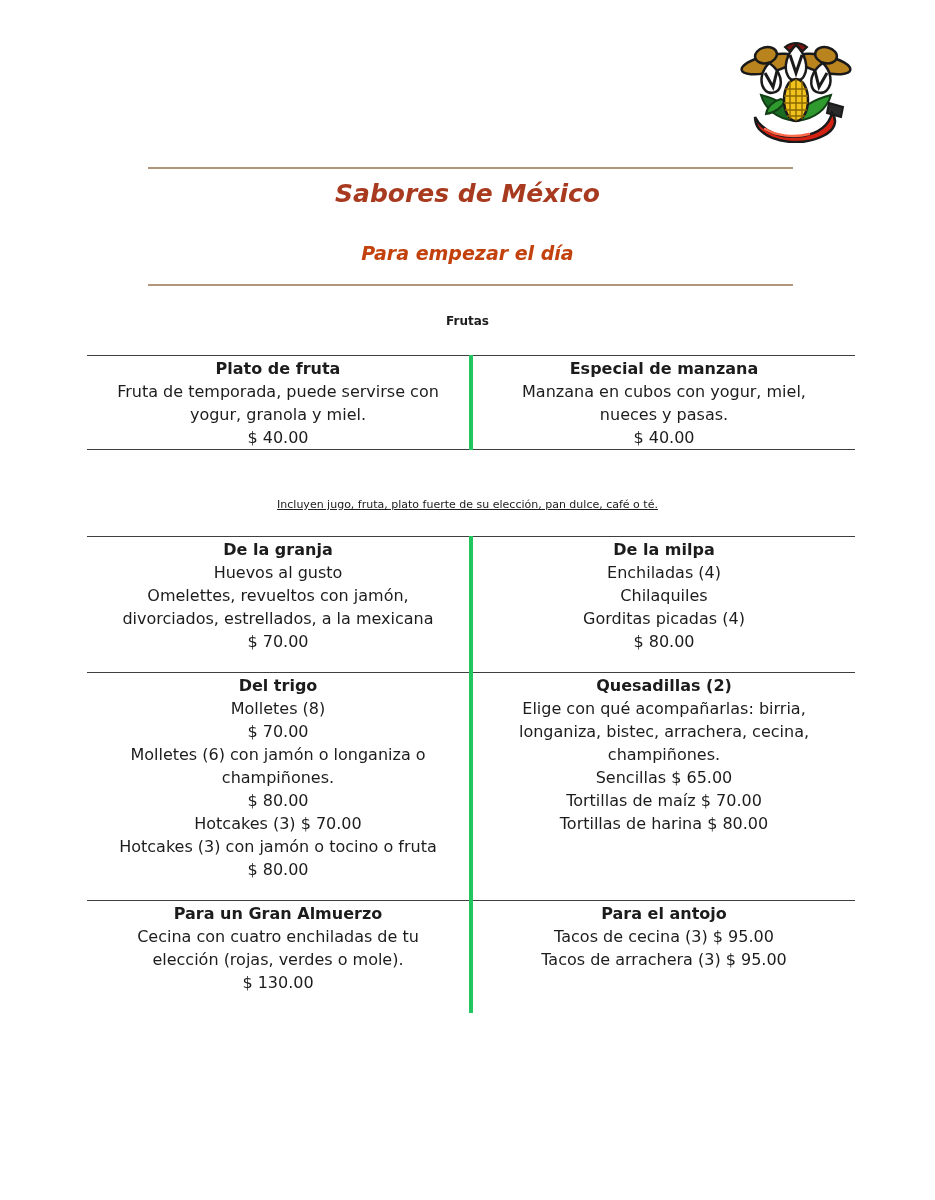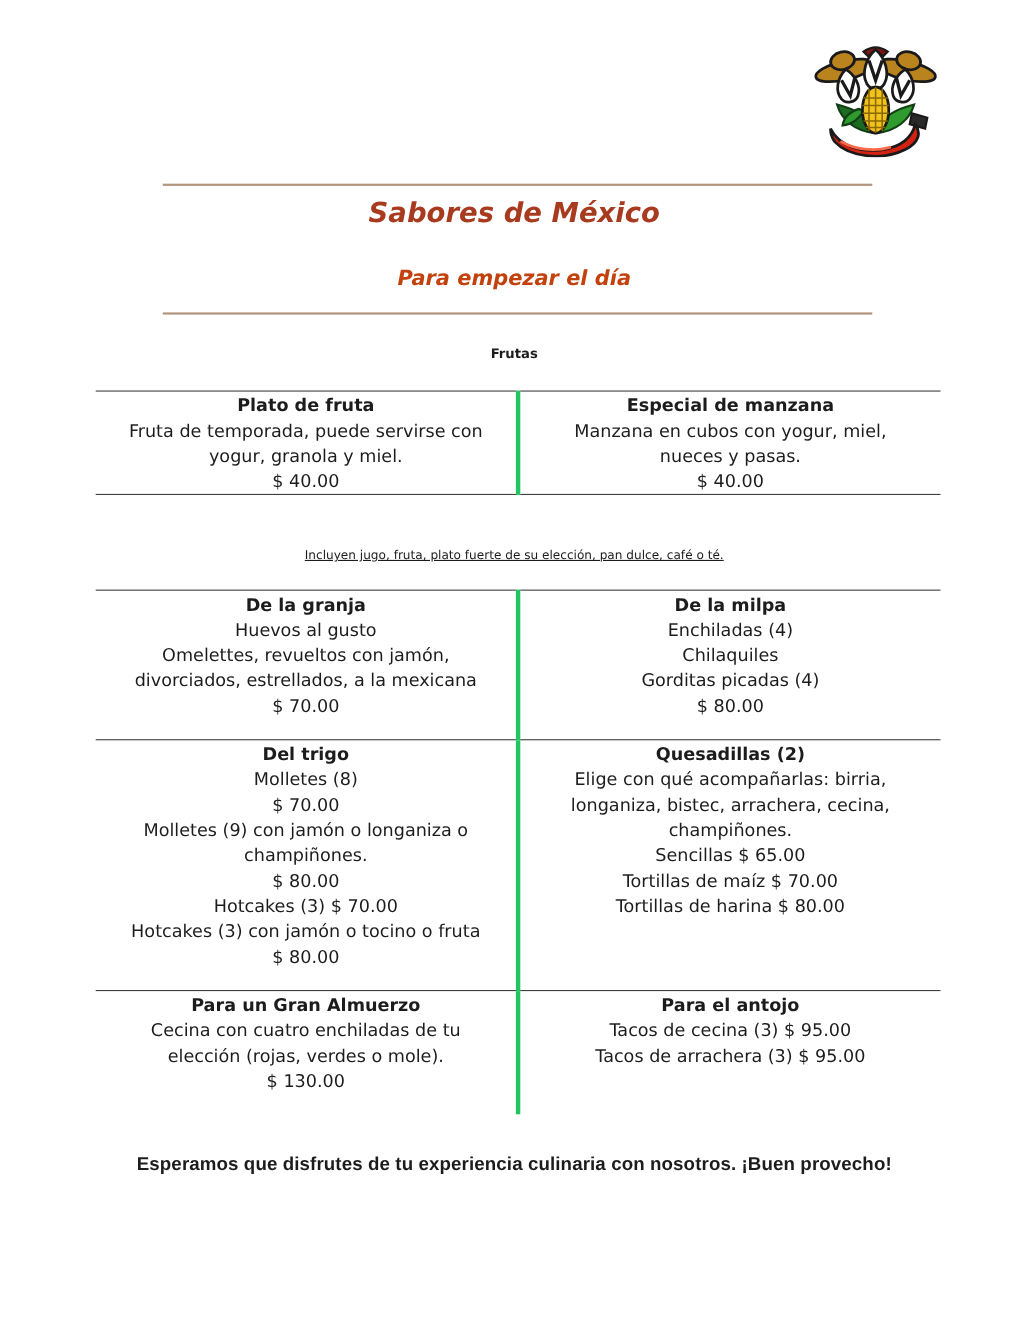--- a/index.html
+++ b/index.html
@@ -165,21 +165,21 @@
               <div class="ln">$ 80.00</div>
             </div>
       </td>
     </tr>
     <tr>
       <td class="cell cell-left">
         <div class="cell-title">Del trigo</div>
         <div>
               <div class="ln">Molletes (8)</div>
               <div class="ln">$ 70.00</div>
-              <div class="ln">Molletes (9) con jamón o longaniza o</div>
+              <div class="ln">Molletes (6) con jamón o longaniza o</div>
               <div class="ln">champiñones.</div>
               <div class="ln">$ 80.00</div>
               <div class="ln">Hotcakes (3) $ 70.00</div>
               <div class="ln">Hotcakes (3) con jamón o tocino o fruta</div>
               <div class="ln">$ 80.00</div>
             </div>
       </td>
       <td class="cell">
         <div class="cell-title">Quesadillas (2)</div>
         <div>
@@ -205,15 +205,14 @@
         <div class="cell-title">Para el antojo</div>
         <div>
               <div class="ln">Tacos de cecina (3) $ 95.00</div>
               <div class="ln">Tacos de arrachera (3) $ 95.00</div>
             </div>
       </td>
     </tr>
   </tbody>
     </table>
 
-  <div class="footer">Esperamos que disfrutes de tu experiencia culinaria con nosotros. ¡Buen provecho!</div>
 
 </div>
 
 </body></html>

